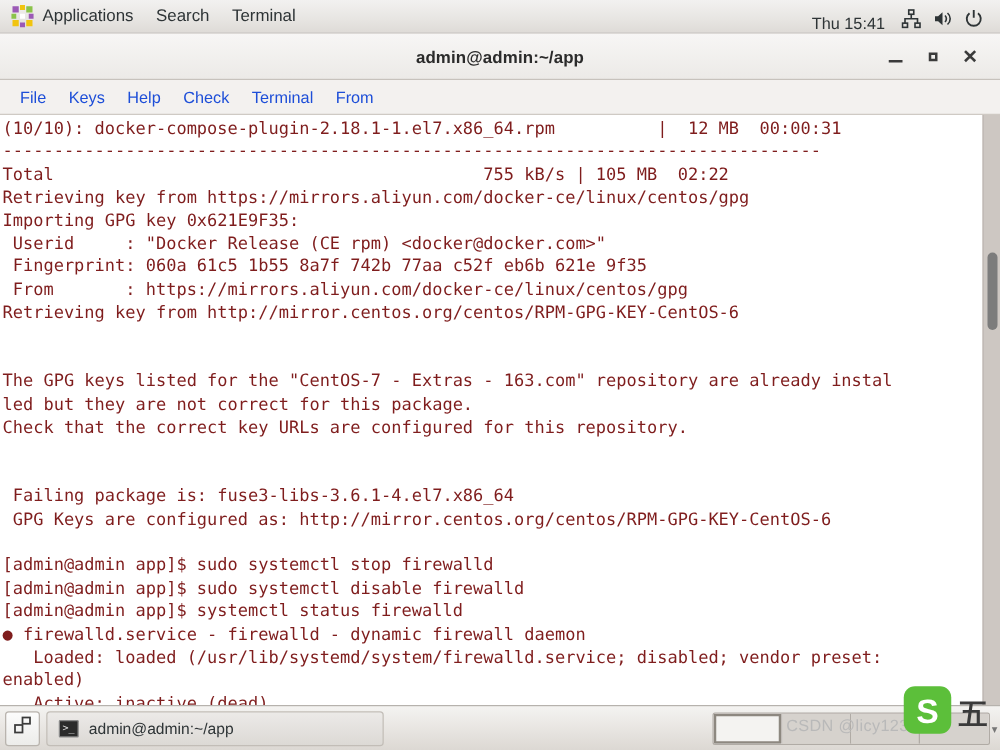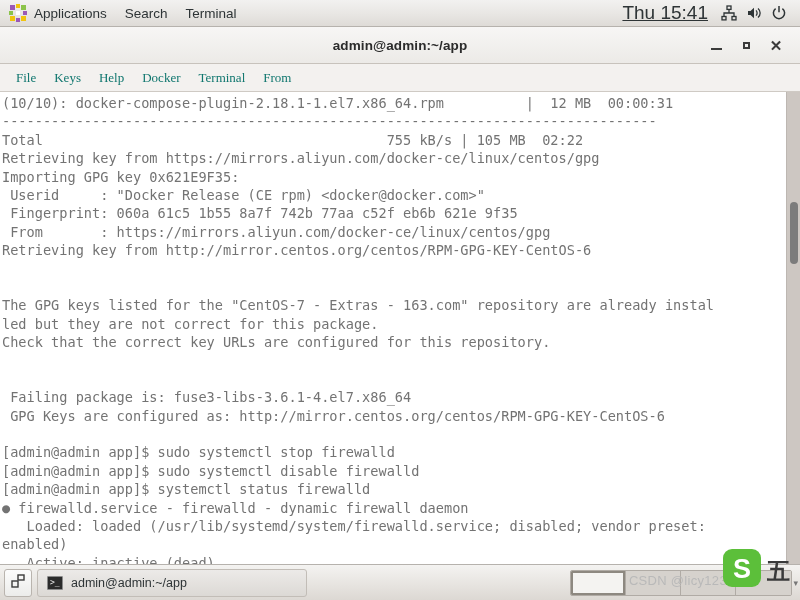--- a/index.html
+++ b/index.html
@@ -7,30 +7,30 @@
     width:800px; height:600px; overflow:hidden;
     font-family:"Liberation Sans", sans-serif;
     background:#ffffff;
   }
 
   
   #top-panel {
     position:absolute; left:0; top:0; width:800px; height:27px;
     background:linear-gradient(180deg,#f2f1f0 0%,#e8e6e3 55%,#dedbd7 100%);
     border-bottom:1px solid #b6b2ad;
-    display:flex; align-items:center;
+    display:flex; align-items:flex-end;
     font-size:13.5px; color:#2e3436;
   }
   .panel-item {
     height:27px; display:flex; align-items:center; gap:7px;
     padding:0 9px; cursor:default;
   }
   #top-panel .spacer { flex:1; }
   .app-logo { width:18px; height:18px; position:relative; display:block; }
-  .clock { padding:0 10px; font-size:19px;text-decoration:underline; }
+  .clock { padding:0 10px; font-size:13px; }
   .tray { display:flex; align-items:center; gap:3px; padding-right:10px; }
   .tray-icon { width:22px; height:22px; display:flex; align-items:center; justify-content:center; }
 
   
   #window {
     position:absolute; left:0; top:27px; width:800px; height:537px;
     background:#f6f5f4;
     display:flex; flex-direction:column;
   }
   #titlebar {
@@ -54,28 +54,28 @@
   }
   .tbtn .glyph-min { display:block; width:11px; height:2px; background:#3b3b3b; margin-top:7px; }
   .tbtn .glyph-max { display:block; width:7px; height:7px; border:2px solid #3b3b3b; }
   .tbtn .glyph-close { font-size:15px; font-weight:bold; line-height:1; font-family:"Liberation Sans",sans-serif; }
 
   #menubar {
     height:28px; flex:0 0 28px;
     background:#f3f1ef;
     border-bottom:1px solid #cfcac4;
     display:flex; align-items:center; padding-left:7px;
-    font-size:13px; color:#0f766e;font-family:Liberation Serif, serif;
+    font-size:13px; color:#1d4ed8;
   }
   .menu-item { padding:3px 9px; border-radius:3px; cursor:pointer; }
 
   
   #term-area { flex:1; display:flex; min-height:0; background:#ffffff; position:relative; }
   #term {
-    flex:1; background:#ffffff; color:#737373;
+    flex:1; background:#ffffff; color:#7f1d1d;
     font-family:"DejaVu Sans Mono","Liberation Mono",monospace;
     font-size:13.6px; line-height:18.4px;
     padding:2px 0 0 2px;
     white-space:pre; overflow:hidden;
   }
   #term .line { height:18.4px; }
 
   
   #scrollbar {
     width:14px; flex:0 0 14px; background:#cdc7c2;
@@ -217,21 +217,21 @@
       <button class="tbtn">
         <span class="glyph-close">✕</span>
       </button>
     </div>
   </div>
 
   <div id="menubar">
     <div class="menu-item">File</div>
     <div class="menu-item">Keys</div>
     <div class="menu-item">Help</div>
-    <div class="menu-item">Docker</div>
+    <div class="menu-item">Check</div>
     <div class="menu-item">Terminal</div>
     <div class="menu-item">From</div>
   </div>
 
   <div id="term-area">
     <div id="term"><div class="line">(10/10): docker-compose-plugin-2.18.1-1.el7.x86_64.rpm          |  12 MB  00:00:31</div><div class="line">--------------------------------------------------------------------------------</div><div class="line">Total                                          755 kB/s | 105 MB  02:22</div><div class="line">Retrieving key from https://mirrors.aliyun.com/docker-ce/linux/centos/gpg</div><div class="line">Importing GPG key 0x621E9F35:</div><div class="line"> Userid     : "Docker Release (CE rpm) &lt;docker@docker.com&gt;"</div><div class="line"> Fingerprint: 060a 61c5 1b55 8a7f 742b 77aa c52f eb6b 621e 9f35</div><div class="line"> From       : https://mirrors.aliyun.com/docker-ce/linux/centos/gpg</div><div class="line">Retrieving key from http://mirror.centos.org/centos/RPM-GPG-KEY-CentOS-6</div><div class="line"></div><div class="line"></div><div class="line">The GPG keys listed for the "CentOS-7 - Extras - 163.com" repository are already instal</div><div class="line">led but they are not correct for this package.</div><div class="line">Check that the correct key URLs are configured for this repository.</div><div class="line"></div><div class="line"></div><div class="line"> Failing package is: fuse3-libs-3.6.1-4.el7.x86_64</div><div class="line"> GPG Keys are configured as: http://mirror.centos.org/centos/RPM-GPG-KEY-CentOS-6</div><div class="line"></div><div class="line">[admin@admin app]$ sudo systemctl stop firewalld</div><div class="line">[admin@admin app]$ sudo systemctl disable firewalld</div><div class="line">[admin@admin app]$ systemctl status firewalld</div><div class="line">● firewalld.service - firewalld - dynamic firewall daemon</div><div class="line">   Loaded: loaded (/usr/lib/systemd/system/firewalld.service; disabled; vendor preset:</div><div class="line">enabled)</div><div class="line">   Active: inactive (dead)</div></div>
     <div id="scrollbar">
       <div id="scroll-thumb"></div>
     </div>
   </div>

